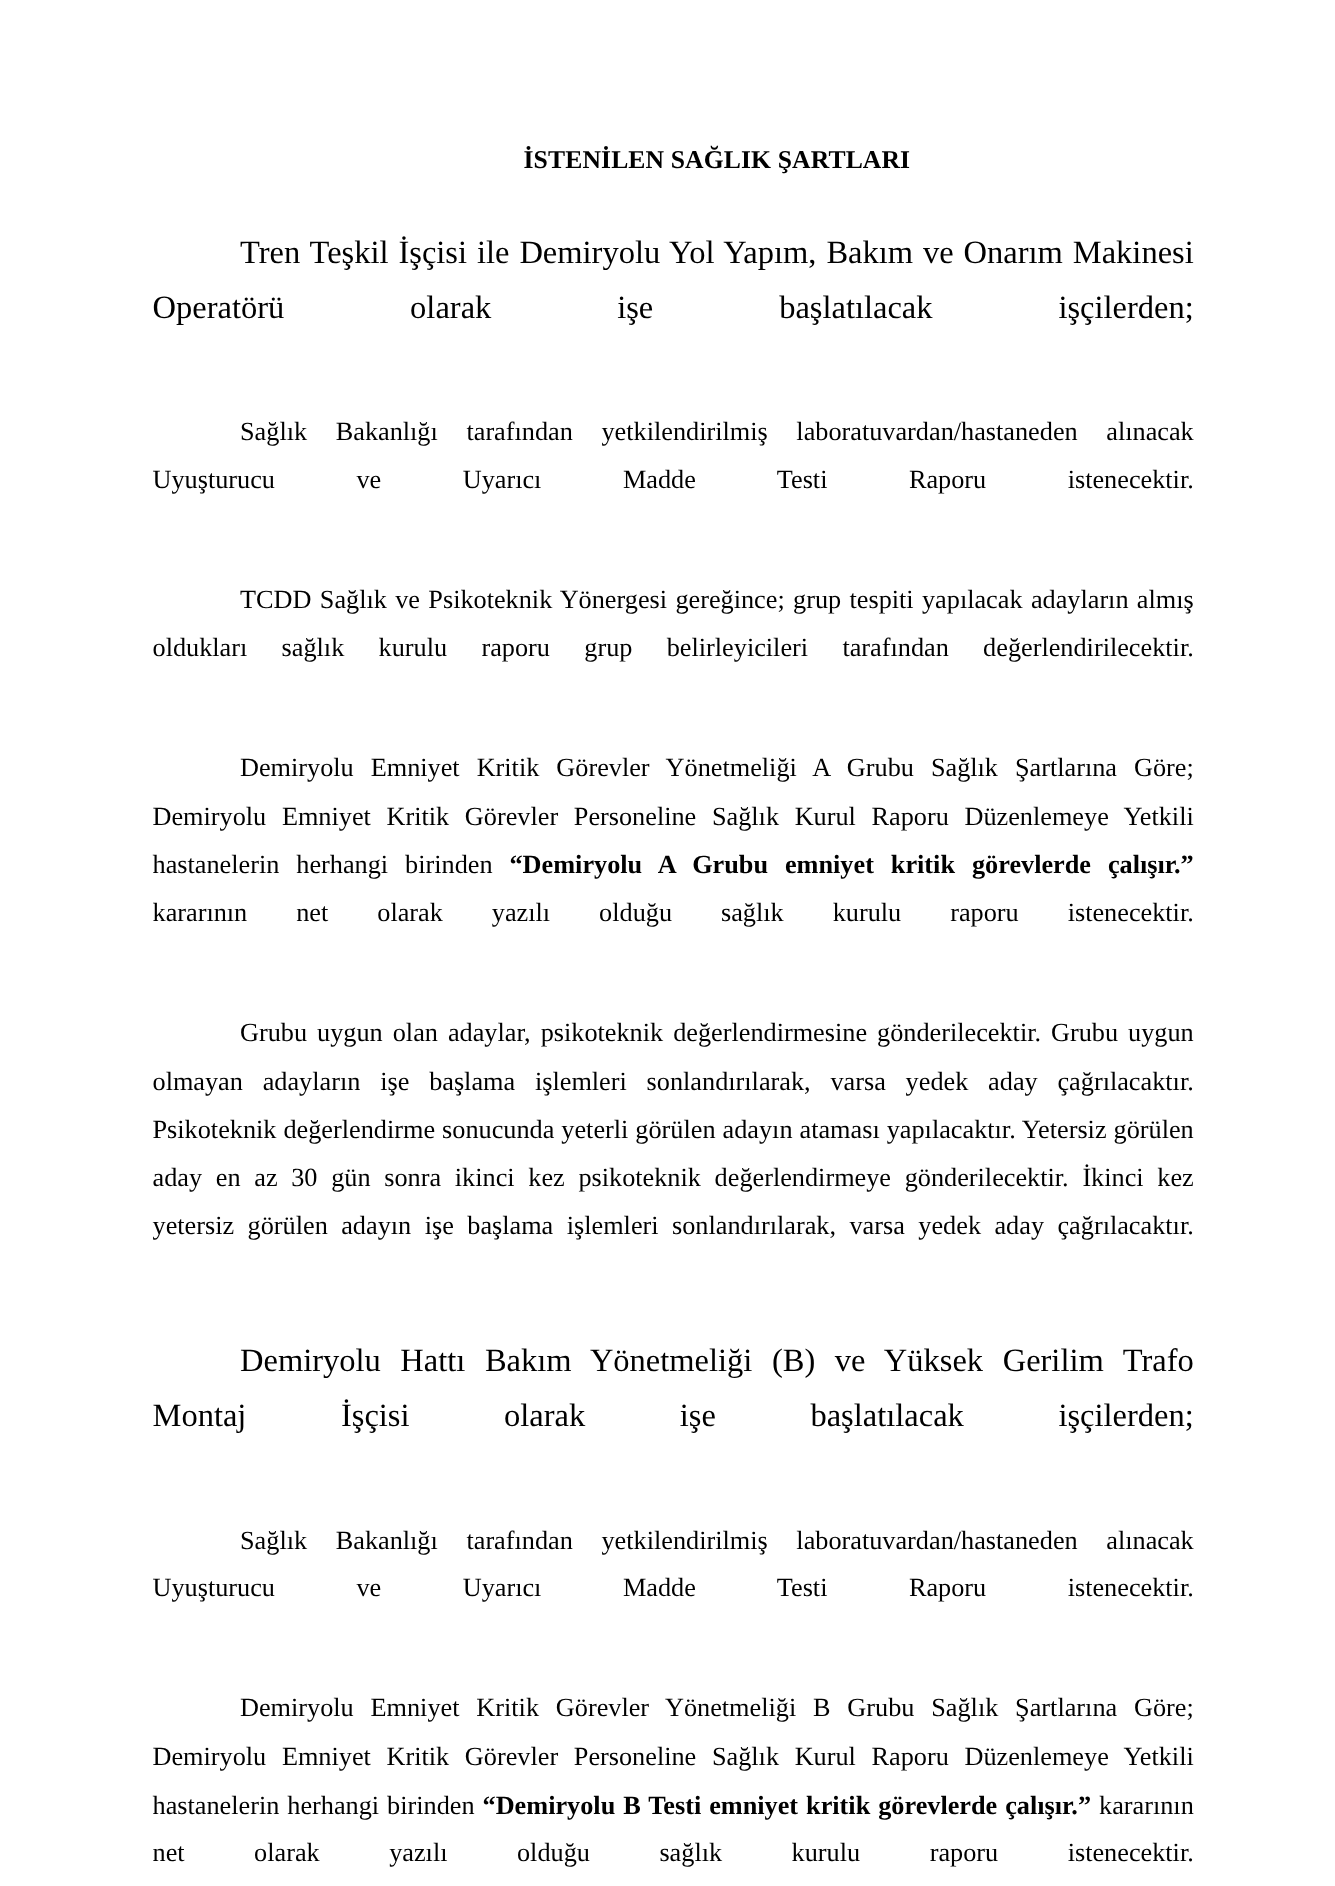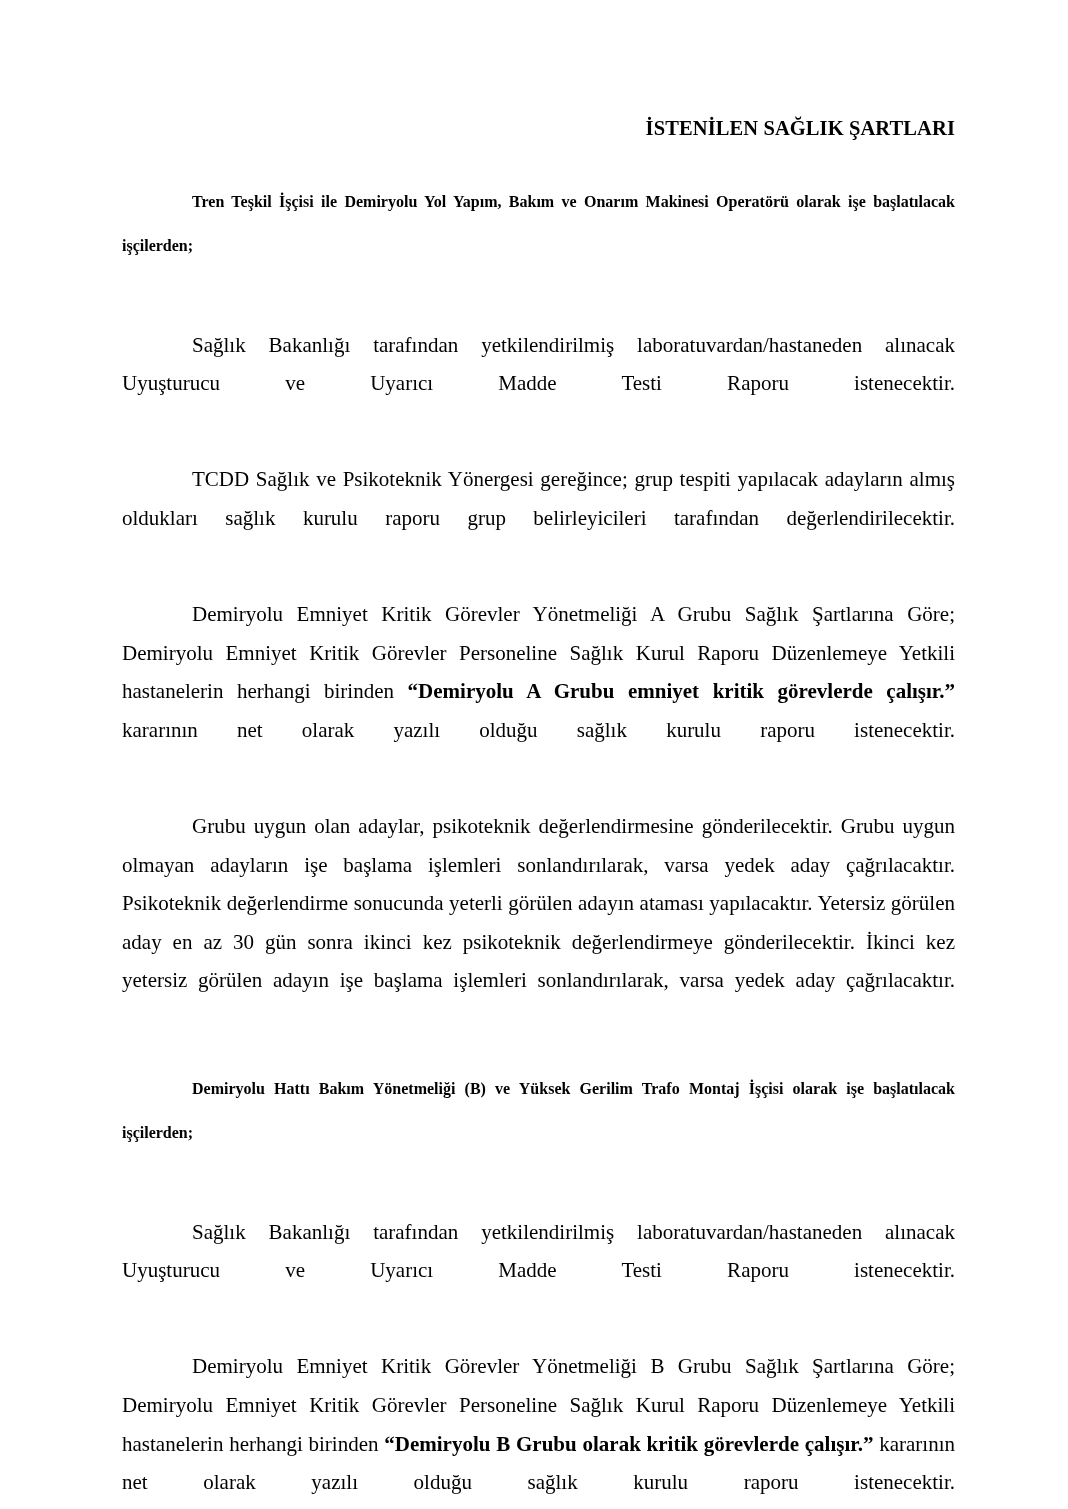--- a/index.html
+++ b/index.html
@@ -25,38 +25,38 @@
   .doc-body {
     width: 833px;
   }
   .title {
     font-weight: bold;
     font-size: 20.5px;
     line-height: 1.0;
     letter-spacing: 0.1px;
     text-indent: 70px;
     margin: 0 0 41px 0;
-    text-align: right;
+    text-align: center;
   }
   p.para {
     font-size: 21px;
     line-height: 38.6px;
     text-align: justify;
     text-justify: inter-word;
     text-indent: 70px;
     margin: 0 0 19px 0;
     -webkit-hyphens: none;
     hyphens: none;
   }
   p.para:last-child {
     margin-bottom: 0;
   }
   p.subhead {
-    font-weight: bold;
-    font-size: 16px;
+    font-weight: normal;
+    font-size: 26px;
     line-height: 44px;
     text-align: justify;
     text-indent: 70px;
     margin: 0 0 14px 0;
   }
   p.subhead.spaced {
     margin-top: 28px;
   }
   .b {
     font-weight: bold;
@@ -84,16 +84,16 @@
     <p class="para">TCDD Sağlık ve Psikoteknik Yönergesi gereğince; grup tespiti yapılacak adayların almış oldukları sağlık kurulu raporu grup belirleyicileri tarafından değerlendirilecektir.</p>
 
     <p class="para"><span>Demiryolu Emniyet Kritik Görevler Yönetmeliği A Grubu Sağlık Şartlarına Göre; Demiryolu Emniyet Kritik Görevler Personeline Sağlık Kurul Raporu Düzenlemeye Yetkili hastanelerin herhangi birinden </span><span class="b">“Demiryolu A Grubu emniyet kritik görevlerde çalışır.”</span><span> kararının net olarak yazılı olduğu sağlık kurulu raporu istenecektir.</span></p>
 
     <p class="para">Grubu uygun olan adaylar, psikoteknik değerlendirmesine gönderilecektir. Grubu uygun olmayan adayların işe başlama işlemleri sonlandırılarak, varsa yedek aday çağrılacaktır. Psikoteknik değerlendirme sonucunda yeterli görülen adayın ataması yapılacaktır. Yetersiz görülen aday en az 30 gün sonra ikinci kez psikoteknik değerlendirmeye gönderilecektir. İkinci kez yetersiz görülen adayın işe başlama işlemleri sonlandırılarak, varsa yedek aday çağrılacaktır.</p>
 
     <p class="subhead spaced">Demiryolu Hattı Bakım Yönetmeliği (B) ve Yüksek Gerilim Trafo Montaj İşçisi olarak işe başlatılacak işçilerden;</p>
 
     <p class="para">Sağlık Bakanlığı tarafından yetkilendirilmiş laboratuvardan/hastaneden alınacak Uyuşturucu ve Uyarıcı Madde Testi Raporu istenecektir.</p>
 
-    <p class="para"><span>Demiryolu Emniyet Kritik Görevler Yönetmeliği B Grubu Sağlık Şartlarına Göre; Demiryolu Emniyet Kritik Görevler Personeline Sağlık Kurul Raporu Düzenlemeye Yetkili hastanelerin herhangi birinden </span><span class="b">“Demiryolu B Grubu olarak kritik görevlerde çalışır.”</span><span> kararının net olarak yazılı olduğu sağlık kurulu raporu istenecektir.</span></p>
+    <p class="para"><span>Demiryolu Emniyet Kritik Görevler Yönetmeliği B Grubu Sağlık Şartlarına Göre; Demiryolu Emniyet Kritik Görevler Personeline Sağlık Kurul Raporu Düzenlemeye Yetkili hastanelerin herhangi birinden </span><span class="b">“Demiryolu B Testi emniyet kritik görevlerde çalışır.”</span><span> kararının net olarak yazılı olduğu sağlık kurulu raporu istenecektir.</span></p>
 
   </div>
 </div>
 
 </body></html>

